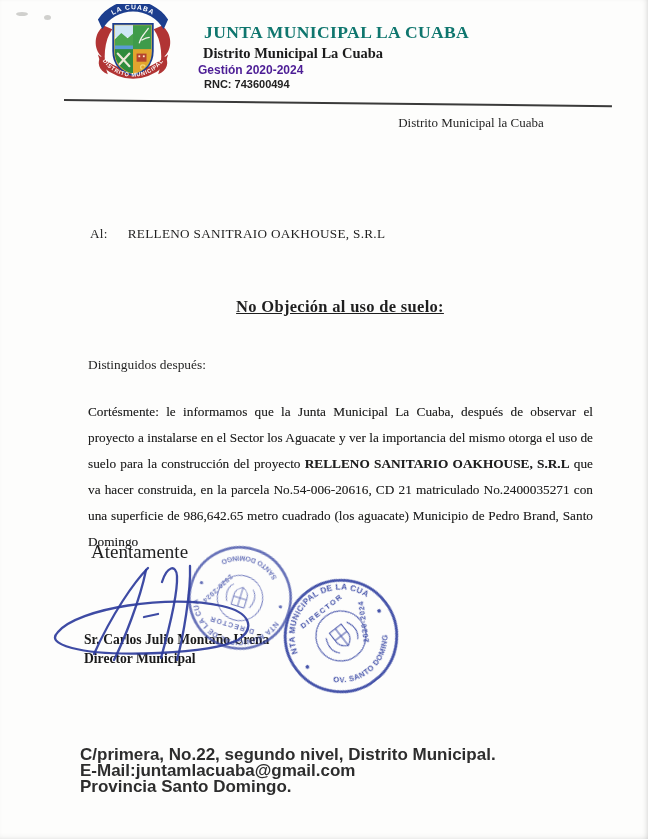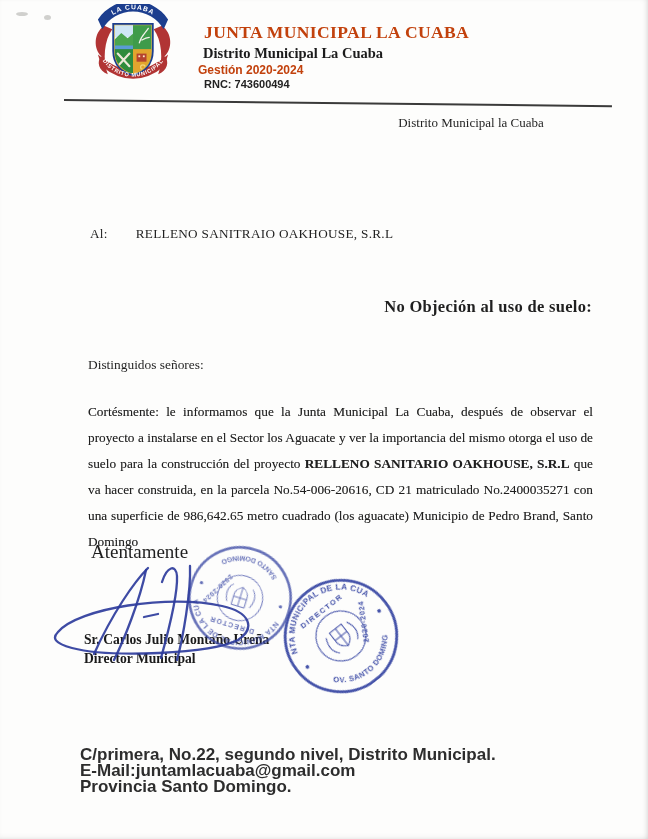--- a/index.html
+++ b/index.html
@@ -4,32 +4,32 @@
 <style>
   html,body{margin:0;padding:0;background:#e9e9e7;}
   #page{
     position:relative;width:648px;height:839px;margin:0 auto;
     background:#fdfdfc;overflow:hidden;
     box-shadow:inset -4px 0 6px -4px rgba(0,0,0,.18), inset 0 -4px 6px -4px rgba(0,0,0,.10);
     font-family:"Liberation Serif", serif;color:#1f1f1f;
   }
   .abs{position:absolute;}
   
-  .org-title{left:204px;top:22px;font-size:17.5px;font-weight:700;letter-spacing:.4px;color:#c2410c;}
+  .org-title{left:204px;top:22px;font-size:17.5px;font-weight:700;letter-spacing:.4px;color:#0f766e;}
   .org-sub{left:203px;top:45px;font-size:14.5px;font-weight:700;color:#1c1c1c;}
-  .org-term{left:198px;top:63px;font-size:12px;font-weight:700;font-family:"Liberation Sans",sans-serif;color:#c2410c;}
+  .org-term{left:198px;top:63px;font-size:12px;font-weight:700;font-family:"Liberation Sans",sans-serif;color:#4c1d95;}
   .org-rnc{left:204px;top:78px;font-size:11px;font-weight:700;font-family:"Liberation Sans",sans-serif;color:#222;}
   .rule{left:64px;top:99px;width:548px;height:2px;background:#3a3a3a;transform:rotate(.65deg);transform-origin:left center;}
   
   .date-block{left:396px;top:114px;width:150px;text-align:center;font-size:13px;line-height:17.5px;}
   
   .recipient{left:90px;top:226px;font-size:13.2px;letter-spacing:.3px;}
-  .recipient .name{margin-left:28px;}
+  .recipient .name{margin-left:20px;}
   
-  .subject{left:88px;top:297px;width:504px;text-align:right;font-size:16.5px;font-weight:700;letter-spacing:.3px;}
+  .subject{left:88px;top:297px;width:504px;text-align:center;font-size:16.5px;font-weight:700;letter-spacing:.3px;text-decoration:underline;}
   .salutation{left:88px;top:357px;font-size:13.4px;}
   .body-par{left:88px;top:399px;width:505px;font-size:13.3px;line-height:26px;text-align:justify;text-shadow:0 0 .4px rgba(0,0,0,.35);}
   .closing{left:91px;top:541px;font-size:19px;}
   .signer{left:84px;top:631px;font-size:13.6px;font-weight:700;line-height:18.5px;color:#1a1a1a;z-index:2;}
   
   .footer{left:80px;top:747px;font-family:"Liberation Sans",sans-serif;font-size:17px;font-weight:700;line-height:15.8px;color:#2d2d2d;}
   
   .stamp{position:absolute;}
   .stamp-left{left:181px;top:539px;width:118px;height:118px;transform:rotate(197deg);opacity:.78;filter:blur(.5px);z-index:3;}
   .stamp-right{left:276px;top:571px;width:130px;height:130px;transform:rotate(-38deg);opacity:.95;filter:blur(.25px);z-index:3;}
@@ -115,21 +115,21 @@
   <div class="abs date-block">
     <div>Distrito Municipal la Cuaba</div>
   </div>
 
   <div class="abs recipient">
     <span>Al:</span><span class="name">RELLENO SANITRAIO OAKHOUSE, S.R.L</span>
   </div>
 
   <div class="abs subject">No Objeción al uso de suelo:</div>
 
-  <div class="abs salutation">Distinguidos señores:</div>
+  <div class="abs salutation">Distinguidos después:</div>
 
   <div class="abs body-par"><span>Cortésmente: le informamos que la Junta Municipal La Cuaba, después de observar el proyecto a instalarse en el Sector los Aguacate y ver la importancia del mismo otorga el uso de suelo para la construcción del proyecto </span><b>RELLENO SANITARIO OAKHOUSE, S.R.L</b><span> que va hacer construida, en la parcela No.54-006-20616, CD 21 matriculado No.2400035271 con una superficie de 986,642.65 metro cuadrado (los aguacate) Municipio de Pedro Brand, Santo Domingo</span></div>
 
   <div class="abs closing">Atentamente</div>
 
   <div class="abs signer">
     <div>Sr. Carlos Julio Montaño Ureña</div>
     <div>Director Municipal</div>
   </div>
 

